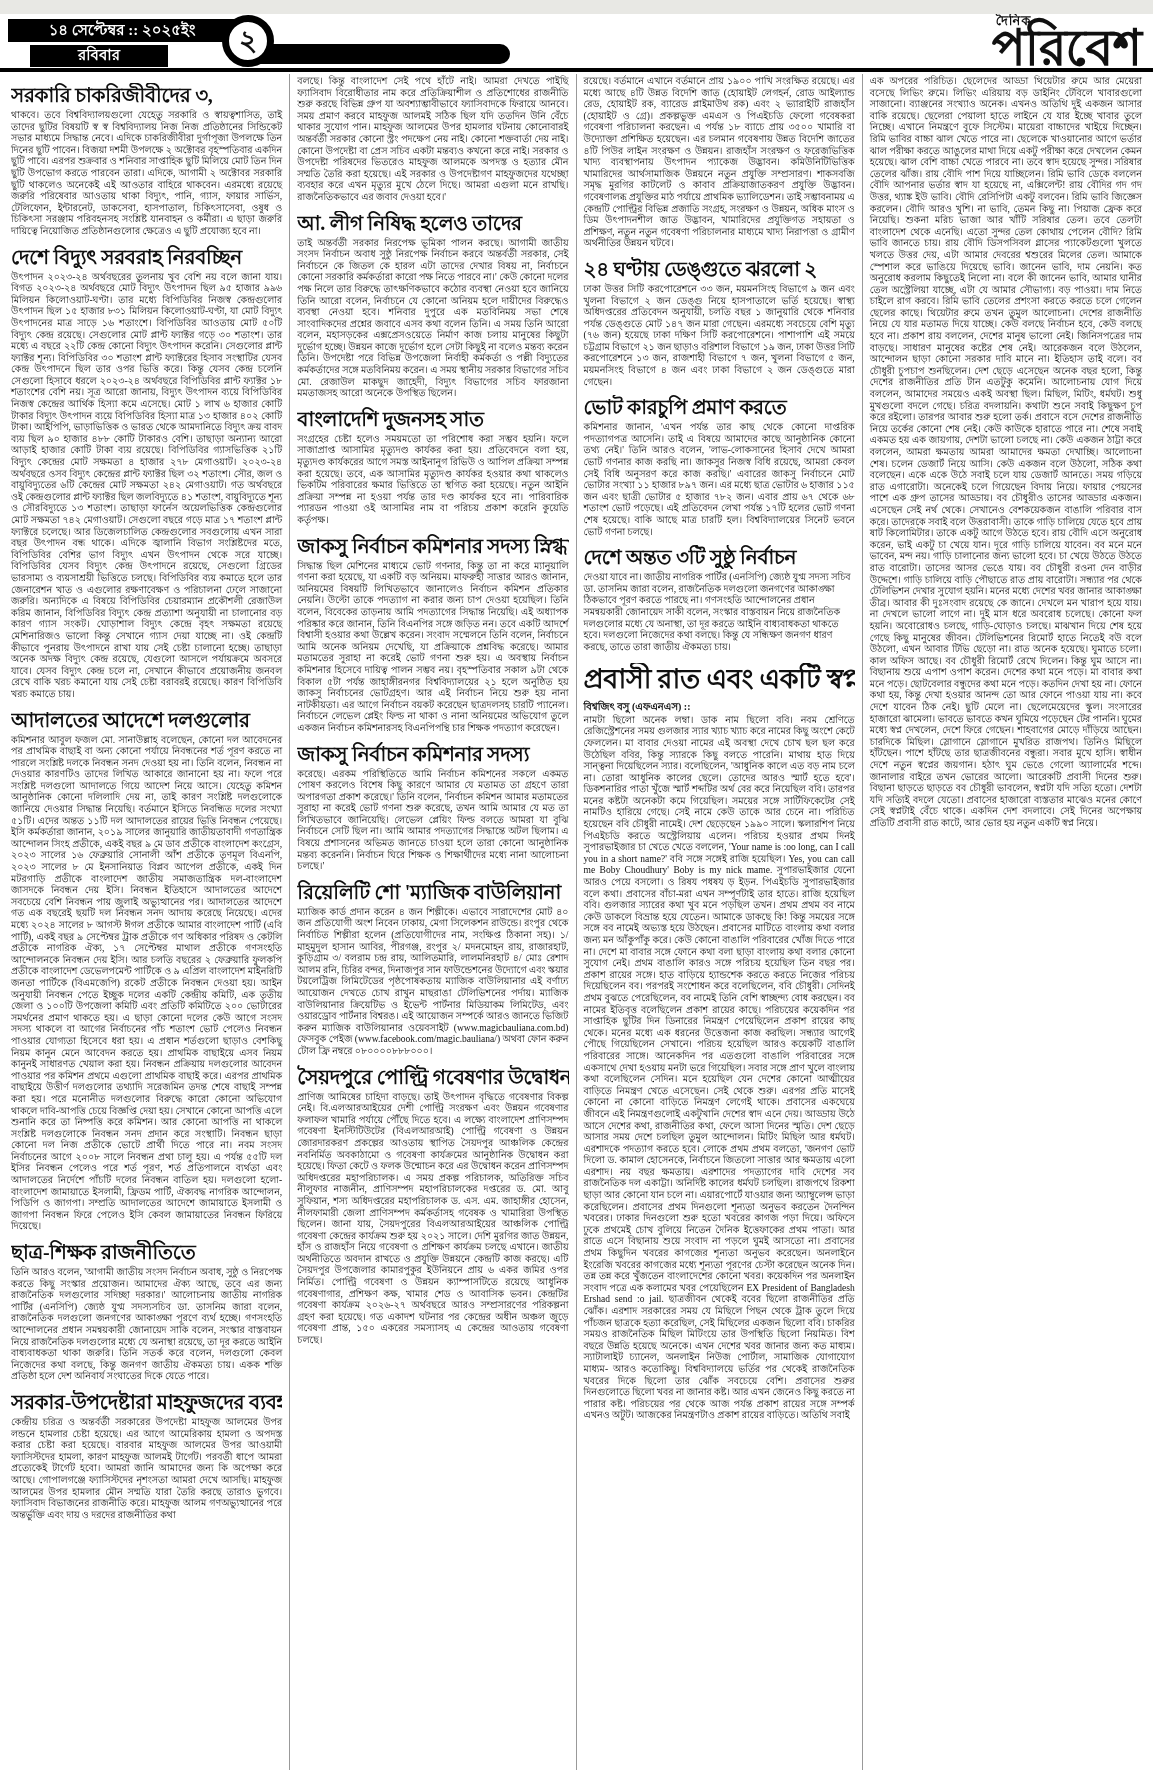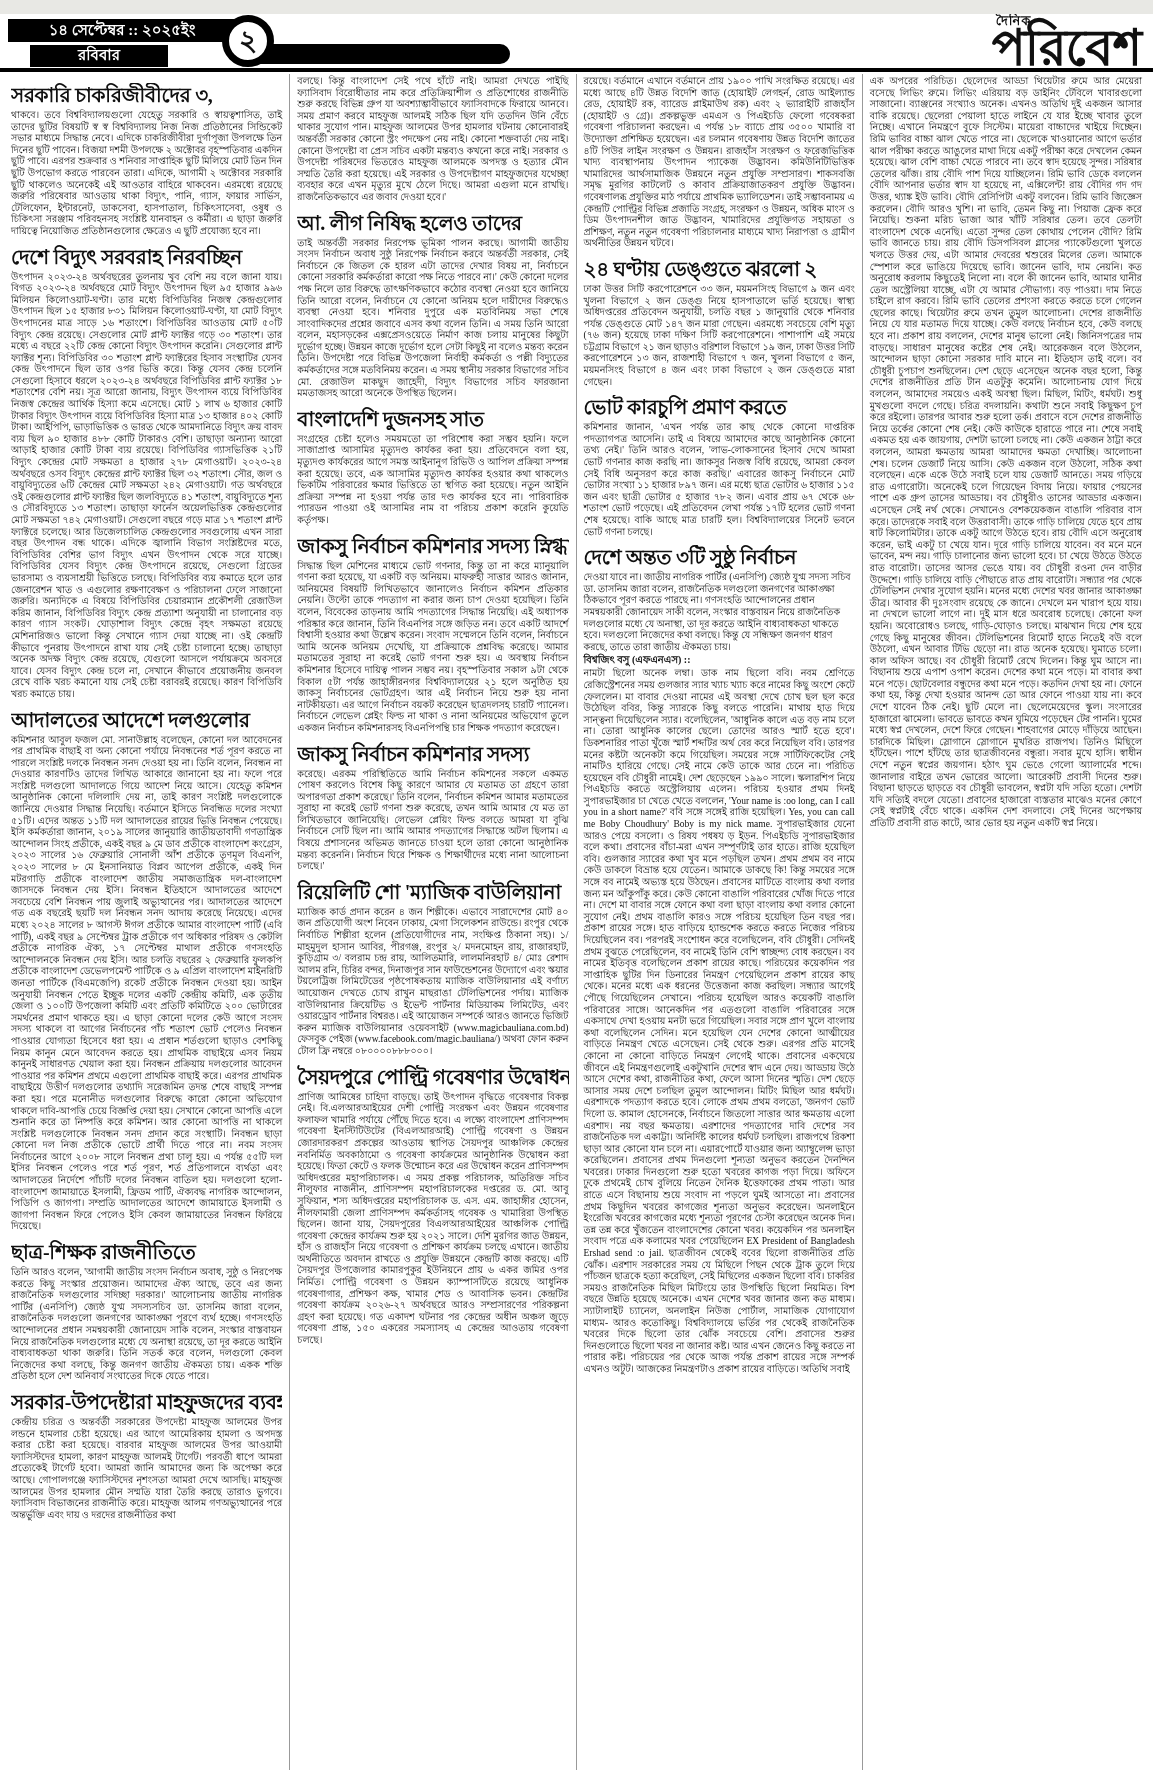--- a/index.html
+++ b/index.html
@@ -79,20 +79,21 @@
     </div>
 
     <div class="col">
       <div class="body-text">রয়েছে। বর্তমানে এখানে বর্তমানে প্রায় ১৯০০ পাখি সংরক্ষিত রয়েছে। এর মধ্যে আছে ৪টি উন্নত বিদেশি জাত (হোয়াইট লেগহর্ন, রোড আইল্যান্ড রেড, হোয়াইট রক, ব্যারেড প্লাইমাউথ রক) এবং ২ ভ্যারাইটি রাজহাঁস (হোয়াইট ও গ্রে)। প্রকল্পভুক্ত এমএস ও পিএইচডি ফেলো গবেষকরা গবেষণা পরিচালনা করছেন। এ পর্যন্ত ১৮ ব্যাচে প্রায় ৩৫০০ খামারি বা উদ্যোক্তা প্রশিক্ষিত হয়েছেন। এর চলমান গবেষণায় উন্নত বিদেশি জাতের ৪টি পিউর লাইন সংরক্ষণ ও উন্নয়ন। রাজহাঁস সংরক্ষণ ও ফরেজভিত্তিক খাদ্য ব্যবস্থাপনায় উৎপাদন প্যাকেজ উদ্ভাবন। কমিউনিটিভিত্তিক খামারিদের আর্থসামাজিক উন্নয়নে নতুন প্রযুক্তি সম্প্রসারণ। শাকসবজি সমৃদ্ধ মুরগির কাটলেট ও কাবাব প্রক্রিয়াজাতকরণ প্রযুক্তি উদ্ভাবন। গবেষণালব্ধ প্রযুক্তির মাঠ পর্যায়ে প্রাথমিক ভ্যালিডেশন। তাই সম্ভাবনাময় এ কেন্দ্রটি পোল্ট্রির বিভিন্ন প্রজাতি সংগ্রহ, সংরক্ষণ ও উন্নয়ন, অধিক মাংস ও ডিম উৎপাদনশীল জাত উদ্ভাবন, খামারিদের প্রযুক্তিগত সহায়তা ও প্রশিক্ষণ, নতুন নতুন গবেষণা পরিচালনার মাধ্যমে খাদ্য নিরাপত্তা ও গ্রামীণ অর্থনীতির উন্নয়ন ঘটবে।</div>
       <div class="headline">২৪ ঘণ্টায় ডেঙ্গুতে ঝরলো ২</div>
       <div class="body-text">ঢাকা উত্তর সিটি করপোরেশনে ৩৩ জন, ময়মনসিংহ বিভাগে ৯ জন এবং খুলনা বিভাগে ২ জন ডেঙ্গু নিয়ে হাসপাতালে ভর্তি হয়েছে। স্বাস্থ্য অধিদপ্তরের প্রতিবেদন অনুযায়ী, চলতি বছর ১ জানুয়ারি থেকে শনিবার পর্যন্ত ডেঙ্গুতে মোট ১৪৭ জন মারা গেছেন। এরমধ্যে সবচেয়ে বেশি মৃত্যু (৭৬ জন) হয়েছে ঢাকা দক্ষিণ সিটি করপোরেশনে। পাশাপাশি এই সময়ে চট্টগ্রাম বিভাগে ২১ জন ছাড়াও বরিশাল বিভাগে ১৯ জন, ঢাকা উত্তর সিটি করপোরেশনে ১৩ জন, রাজশাহী বিভাগে ৭ জন, খুলনা বিভাগে ৫ জন, ময়মনসিংহ বিভাগে ৪ জন এবং ঢাকা বিভাগে ২ জন ডেঙ্গুতে মারা গেছেন।</div>
       <div class="headline">ভোট কারচুপি প্রমাণ করতে</div>
       <div class="body-text">কমিশনার জানান, 'এখন পর্যন্ত তার কাছ থেকে কোনো দাপ্তরিক পদত্যাগপত্র আসেনি। তাই এ বিষয়ে আমাদের কাছে আনুষ্ঠানিক কোনো তথ্য নেই।' তিনি আরও বলেন, 'লাভ-লোকসানের হিসাব দেখে আমরা ভোট গণনার কাজ করছি না। জাকসুর নিজস্ব বিধি রয়েছে, আমরা কেবল সেই বিধি অনুসরণ করে কাজ করছি।' এবারের জাকসু নির্বাচনে মোট ভোটার সংখ্যা ১১ হাজার ৮৯৭ জন। এর মধ্যে ছাত্র ভোটার ৬ হাজার ১১৫ জন এবং ছাত্রী ভোটার ৫ হাজার ৭৮২ জন। এবার প্রায় ৬৭ থেকে ৬৮ শতাংশ ভোট পড়েছে। এই প্রতিবেদন লেখা পর্যন্ত ১৭টি হলের ভোট গণনা শেষ হয়েছে। বাকি আছে মাত্র চারটি হল। বিশ্ববিদ্যালয়ের সিনেট ভবনে ভোট গণনা চলছে।</div>
       <div class="headline">দেশে অন্তত ৩টি সুষ্ঠু নির্বাচন</div>
       <div class="body-text centered">দেওয়া যাবে না। জাতীয় নাগরিক পার্টির (এনসিপি) জ্যেষ্ঠ যুগ্ম সদস্য সচিব ডা. তাসনিম জারা বলেন, রাজনৈতিক দলগুলো জনগণের আকাঙ্ক্ষা ঠিকভাবে পূরণ করতে পারছে না। গণসংহতি আন্দোলনের প্রধান সমন্বয়কারী জোনায়েদ সাকী বলেন, সংস্কার বাস্তবায়ন নিয়ে রাজনৈতিক দলগুলোর মধ্যে যে অনাস্থা, তা দূর করতে আইনি বাধ্যবাধকতা থাকতে হবে। দলগুলো নিজেদের কথা বলছে। কিন্তু যে সন্ধিক্ষণ জনগণ ধারণ করছে, তাতে তারা জাতীয় ঐকমত্য চায়।</div>
+      <div class="headline big">প্রবাসী রাত এবং একটি স্বপ্ন</div>
       <div class="byline">বিশ্বজিৎ বসু (এফএনএস) ::</div>
       <div class="body-text">নামটা ছিলো অনেক লম্বা। ডাক নাম ছিলো ববি। নবম শ্রেণিতে রেজিস্ট্রেশনের সময় গুলজার স্যার খ্যাচ খ্যাচ করে নামের কিছু অংশে কেটে ফেললেন। মা বাবার দেওয়া নামের এই অবস্থা দেখে চোখ ছল ছল করে উঠেছিল ববির, কিন্তু স্যারকে কিছু বলতে পারেনি। মাথায় হাত দিয়ে সান্ত্বনা দিয়েছিলেন স্যার। বলেছিলেন, 'আধুনিক কালে এত বড় নাম চলে না। তোরা আধুনিক কালের ছেলে। তোদের আরও স্মার্ট হতে হবে'। ডিকশনারির পাতা খুঁজে স্মার্ট শব্দটির অর্থ বের করে নিয়েছিল ববি। তারপর মনের কষ্টটা অনেকটা কমে গিয়েছিল। সময়ের সঙ্গে সার্টিফিকেটের সেই নামটিও হারিয়ে গেছে। সেই নামে কেউ তাকে আর চেনে না। পরিচিত হয়েছেন ববি চৌধুরী নামেই। দেশ ছেড়েছেন ১৯৯০ সালে। স্কলারশিপ নিয়ে পিএইচডি করতে অস্ট্রেলিয়ায় এলেন। পরিচয় হওয়ার প্রথম দিনই সুপারভাইজার চা খেতে খেতে বললেন, 'Your name is :oo long, can I call you in a short name?' ববি সঙ্গে সঙ্গেই রাজি হয়েছিল। Yes, you can call me Boby Choudhury' Boby is my nick mame. সুপারভাইজার যেনো আরও পেয়ে বসলো। ও রিষয পধষয ড় ইড়ন. পিএইচডি সুপারভাইজার বলে কথা। প্রবাসের বাঁচা-মরা এখন সম্পূর্ণটাই তার হাতে। রাজি হয়েছিল ববি। গুলজার স্যারের কথা খুব মনে পড়ছিল তখন। প্রথম প্রথম বব নামে কেউ ডাকলে বিভ্রান্ত হয়ে যেতেন। আমাকে ডাকছে কি! কিন্তু সময়ের সঙ্গে সঙ্গে বব নামেই অভ্যস্ত হয়ে উঠছেন। প্রবাসের মাটিতে বাংলায় কথা বলার জন্য মন আঁকুপাঁকু করে। কেউ কোনো বাঙালি পরিবারের খোঁজ দিতে পারে না। দেশে মা বাবার সঙ্গে ফোনে কথা বলা ছাড়া বাংলায় কথা বলার কোনো সুযোগ নেই। প্রথম বাঙালি কারও সঙ্গে পরিচয় হয়েছিল তিন বছর পর। প্রকাশ রায়ের সঙ্গে। হাত বাড়িয়ে হ্যান্ডশেক করতে করতে নিজের পরিচয় দিয়েছিলেন বব। পরপরই সংশোধন করে বলেছিলেন, ববি চৌধুরী। সেদিনই প্রথম বুঝতে পেরেছিলেন, বব নামেই তিনি বেশি স্বাচ্ছন্দ্য বোধ করছেন। বব নামের ইতিবৃত্ত বলেছিলেন প্রকাশ রায়ের কাছে। পরিচয়ের কয়েকদিন পর সাপ্তাহিক ছুটির দিন ডিনারের নিমন্ত্রণ পেয়েছিলেন প্রকাশ রায়ের কাছ থেকে। মনের মধ্যে এক ধরনের উত্তেজনা কাজ করছিল। সন্ধ্যার আগেই পৌছে গিয়েছিলেন সেখানে। পরিচয় হয়েছিল আরও কয়েকটি বাঙালি পরিবারের সাঙ্গে। আনেকদিন পর এতগুলো বাঙালি পরিবারের সঙ্গে একসাথে দেখা হওয়ায় মনটা ভরে গিয়েছিল। সবার সঙ্গে প্রাণ খুলে বাংলায় কথা বলেছিলেন সেদিন। মনে হয়েছিল যেন দেশের কোনো আত্মীয়ের বাড়িতে নিমন্ত্রণ খেতে এসেছেন। সেই থেকে শুরু। এরপর প্রতি মাসেই কোনো না কোনো বাড়িতে নিমন্ত্রণ লেগেই থাকে। প্রবাসের একঘেয়ে জীবনে এই নিমন্ত্রণগুলোই একটুখানি দেশের স্বাদ এনে দেয়। আড্ডায় উঠে আসে দেশের কথা, রাজনীতির কথা, ফেলে আসা দিনের স্মৃতি। দেশ ছেড়ে আসার সময় দেশে চলছিল তুমুল আন্দোলন। মিটিং মিছিল আর ধর্মঘট। এরশাদকে পদত্যাগ করতে হবে। লোকে প্রথম প্রথম বলতো, 'জনগণ ভোট দিলো ড. কামাল হোসেনকে, নির্বাচনে জিতলো সাত্তার আর ক্ষমতায় এলো এরশাদ। নয় বছর ক্ষমতায়। এরশাদের পদত্যাগের দাবি দেশের সব রাজনৈতিক দল একাট্টা। অনির্দিষ্ট কালের ধর্মঘট চলছিল। রাজপথে রিকশা ছাড়া আর কোনো যান চলে না। এয়ারপোর্টে যাওয়ার জন্য অ্যাম্বুলেন্স ভাড়া করেছিলেন। প্রবাসের প্রথম দিনগুলো শূন্যতা অনুভব করতেন দৈনন্দিন খবরের। ঢাকার দিনগুলো শুরু হতো খবরের কাগজ পড়া দিয়ে। অফিসে ঢুকে প্রথমেই চোখ বুলিয়ে নিতেন দৈনিক ইত্তেফাকের প্রথম পাতা। আর রাতে এসে বিছানায় শুয়ে সংবাদ না পড়লে ঘুমই আসতো না। প্রবাসের প্রথম কিছুদিন খবরের কাগজের শূন্যতা অনুভব করেছেন। অনলাইনে ইংরেজি খবরের কাগজের মধ্যে শূন্যতা পূরণের চেস্টা করেছেন অনেক দিন। তন্ন তন্ন করে খুঁজতেন বাংলাদেশের কোনো খবর। কয়েকদিন পর অনলাইন সংবাদ পত্রে এক কলামের খবর পেয়েছিলেন EX President of Bangladesh Ershad send :o jail. ছাত্রজীবন থেকেই ববের ছিলো রাজনীতির প্রতি ঝোঁক। এরশাদ সরকারের সময় যে মিছিলে পিছন থেকে ট্রাক তুলে দিয়ে পাঁচজন ছাত্রকে হত্যা করেছিল, সেই মিছিলের একজন ছিলো ববি। চাকরির সময়ও রাজনৈতিক মিছিল মিটিংয়ে তার উপস্থিতি ছিলো নিয়মিত। বিশ বছরে উন্নতি হয়েছে অনেকে। এখন দেশের খবর জানার জন্য কত মাধ্যম। স্যাটালাইট চ্যানেল, অনলাইন নিউজ পোর্টাল, সামাজিক যোগাযোগ মাধ্যম- আরও কতোকিছু। বিশ্ববিদ্যালয়ে ভর্তির পর থেকেই রাজনৈতিক খবরের দিকে ছিলো তার ঝোঁক সবচেয়ে বেশি। প্রবাসের শুরুর দিনগুলোতে ছিলো খবর না জানার কষ্ট। আর এখন জেনেও কিছু করতে না পারার কষ্ট। পরিচয়ের পর থেকে আজ পর্যন্ত প্রকাশ রায়ের সঙ্গে সম্পর্ক এখনও অটুট। আজকের নিমন্ত্রণটাও প্রকাশ রায়ের বাড়িতে। অতিথি সবাই</div>
     </div>
 
     <div class="col">
       <div class="body-text">এক অপরের পরিচিত। ছেলেদের আড্ডা থিয়েটার রুমে আর মেয়েরা বসেছে লিভিং রুমে। লিভিং এরিয়ায় বড় ডাইনিং টেবিলে খাবারগুলো সাজানো। ব্যাঞ্জনের সংখ্যাও অনেক। এখনও অতিথি দুই একজন আসার বাকি রয়েছে। ছেলেরা পেয়ালা হাতে লাইনে যে যার ইচ্ছে খাবার তুলে নিচ্ছে। এখানে নিমন্ত্রণে বুফে সিস্টেম। মায়েরা বাচ্চাদের খাইয়ে দিচ্ছেন। রিমি ভাবির বাচ্চা ঝাল খেতে পারে না। ছেলেকে খাওয়ানোর আগে ভর্তার ঝাল পরীক্ষা করতে আঙুলের মাথা দিয়ে একটু পরীক্ষা করে দেখলেন কেমন হয়েছে। ঝাল বেশি বাচ্চা খেতে পারবে না। তবে স্বাদ হয়েছে সুন্দর। সরিষার তেলের ঝাঁজ। রায় বৌদি পাশ দিয়ে যাচ্ছিলেন। রিমি ভাবি ডেকে বললেন বৌদি আপনার ভর্তার স্বাদ যা হয়েছে না, এক্সিলেন্ট! রায় বৌদির গদ গদ উত্তর, থ্যাঙ্ক ইউ ভাবি। বৌদি রেসিপিটা একটু বলবেন। রিমি ভাবি জিজ্ঞেস করলেন। বৌদি আরও খুশি। না ভাবি, তেমন কিছু না। পিয়াজ ফ্রেক করে নিয়েছি। শুকনা মরিচ ভাজা আর খাঁটি সরিষার তেল। তবে তেলটা বাংলাদেশ থেকে এনেছি। এতো সুন্দর তেল কোথায় পেলেন বৌদি? রিমি ভাবি জানতে চায়। রায় বৌদি ডিসপসিবল গ্লাসের প্যাকেটগুলো খুলতে খলতে উত্তর দেয়, এটা আমার দেবরের শ্বশুরের মিলের তেল। আমাকে স্পেশাল করে ভাঙিয়ে দিয়েছে ভাবি। জানেন ভাবি, দাম নেয়নি। কত অনুরোধ করলাম কিছুতেই নিলো না। বলে কী জানেন ভাবি, আমার ঘানীর তেল অস্ট্রেলিয়া যাচ্ছে, এটা যে আমার সৌভাগ্য। বড় পাওয়া। দাম নিতে চাইলে রাগ করবে। রিমি ভাবি তেলের প্রশংসা করতে করতে চলে গেলেন ছেলের কাছে। থিয়েটার রুমে তখন তুমুল আলোচনা। দেশের রাজনীতি নিয়ে যে যার মতামত দিয়ে যাচ্ছে। কেউ বলছে নির্বাচন হবে, কেউ বলছে হবে না। প্রকাশ রায় বললেন, দেশের মানুষ ভালো নেই। জিনিসপত্রের দাম বাড়ছে। সাধারণ মানুষের কষ্টের শেষ নেই। আরেকজন বলে উঠলেন, আন্দোলন ছাড়া কোনো সরকার দাবি মানে না। ইতিহাস তাই বলে। বব চৌধুরী চুপচাপ শুনছিলেন। দেশ ছেড়ে এসেছেন অনেক বছর হলো, কিন্তু দেশের রাজনীতির প্রতি টান এতটুকু কমেনি। আলোচনায় যোগ দিয়ে বললেন, আমাদের সময়েও একই অবস্থা ছিল। মিছিল, মিটিং, ধর্মঘট। শুধু মুখগুলো বদলে গেছে। চরিত্র বদলায়নি। কথাটা শুনে সবাই কিছুক্ষণ চুপ করে রইলো। তারপর আবার শুরু হলো তর্ক। প্রবাসে বসে দেশের রাজনীতি নিয়ে তর্কের কোনো শেষ নেই। কেউ কাউকে হারাতে পারে না। শেষে সবাই একমত হয় এক জায়গায়, দেশটা ভালো চলছে না। কেউ একজন ঠাট্টা করে বললেন, আমরা ক্ষমতায় আমরা আমাদের ক্ষমতা দেখাচ্ছি। আলোচনা শেষ। চলেন ডেজার্ট নিয়ে আসি। কেউ একজন বলে উঠলো, সঠিক কথা বলেছেন। একে একে উঠে সবাই চলে যায় ডেজার্ট আনতে। সময় গড়িয়ে রাত এগারোটা। অনেকেই চলে গিয়েছেন বিদায় নিয়ে। ফায়ার পেয়সের পাশে এক গ্রুপ তাসের আড্ডায়। বব চৌধুরীও তাসের আড্ডার একজন। এসেছেন সেই নর্থ থেকে। সেখানেও বেশকয়েকজন বাঙালি পরিবার বাস করে। তাদেরকে সবাই বলে উত্তরাবাসী। তাকে গাড়ি চালিয়ে যেতে হবে প্রায় ষাট কিলোমিটার। তাকে একটু আগে উঠতে হবে। রায় বৌদি এসে অনুরোধ করেন, ভাই একটু চা খেয়ে যান। দূরে গাড়ি চালিয়ে যাবেন। বব মনে মনে ভাবেন, মন্দ নয়। গাড়ি চালানোর জন্য ভালো হবে। চা খেয়ে উঠতে উঠতে রাত বারোটা। তাসের আসর ভেঙে যায়। বব চৌধুরী রওনা দেন বাড়ীর উদ্দেশে। গাড়ি চালিয়ে বাড়ি পৌছাতে রাত প্রায় বারোটা। সন্ধ্যার পর থেকে টেলিভিশন দেখার সুযোগ হয়নি। মনের মধ্যে দেশের খবর জানার আকাঙ্ক্ষা তীব্র। আবার কী দুঃসংবাদ রয়েছে কে জানে। দেখলে মন খারাপ হয়ে যায়। না দেখলে ভালো লাগে না। দুই মাস ধরে অবরোধ চলেছে। কোনো ফল হয়নি। অবোরোধও চলছে, গাড়ি-ঘোড়াও চলছে। মাঝখান দিয়ে শেষ হয়ে গেছে কিছু মানুষের জীবন। টেলিভিশনের রিমোর্ট হাতে নিতেই বউ বলে উঠলো, এখন আবার টিভি ছেড়ো না। রাত অনেক হয়েছে। ঘুমাতে চলো। কাল অফিস আছে। বব চৌধুরী রিমোর্ট রেখে দিলেন। কিন্তু ঘুম আসে না। বিছানায় শুয়ে এপাশ ওপাশ করেন। দেশের কথা মনে পড়ে। মা বাবার কথা মনে পড়ে। ছোটবেলার বন্ধুদের কথা মনে পড়ে। কতদিন দেখা হয় না। ফোনে কথা হয়, কিন্তু দেখা হওয়ার আনন্দ তো আর ফোনে পাওয়া যায় না। কবে দেশে যাবেন ঠিক নেই। ছুটি মেলে না। ছেলেমেয়েদের স্কুল। সংসারের হাজারো ঝামেলা। ভাবতে ভাবতে কখন ঘুমিয়ে পড়েছেন টের পাননি। ঘুমের মধ্যে স্বপ্ন দেখলেন, দেশে ফিরে গেছেন। শাহবাগের মোড়ে দাঁড়িয়ে আছেন। চারদিকে মিছিল। স্লোগানে স্লোগানে মুখরিত রাজপথ। তিনিও মিছিলে হাঁটছেন। পাশে হাঁটছে তার ছাত্রজীবনের বন্ধুরা। সবার মুখে হাসি। স্বাধীন দেশে নতুন স্বপ্নের জয়গান। হঠাৎ ঘুম ভেঙে গেলো অ্যালার্মের শব্দে। জানালার বাইরে তখন ভোরের আলো। আরেকটি প্রবাসী দিনের শুরু। বিছানা ছাড়তে ছাড়তে বব চৌধুরী ভাবলেন, স্বপ্নটা যদি সত্যি হতো। দেশটা যদি সত্যিই বদলে যেতো। প্রবাসের হাজারো ব্যস্ততার মাঝেও মনের কোণে সেই স্বপ্নটাই বেঁচে থাকে। একদিন দেশ বদলাবে। সেই দিনের অপেক্ষায় প্রতিটি প্রবাসী রাত কাটে, আর ভোর হয় নতুন একটি স্বপ্ন নিয়ে।</div>
     </div>
 
   </div>
 </div>

